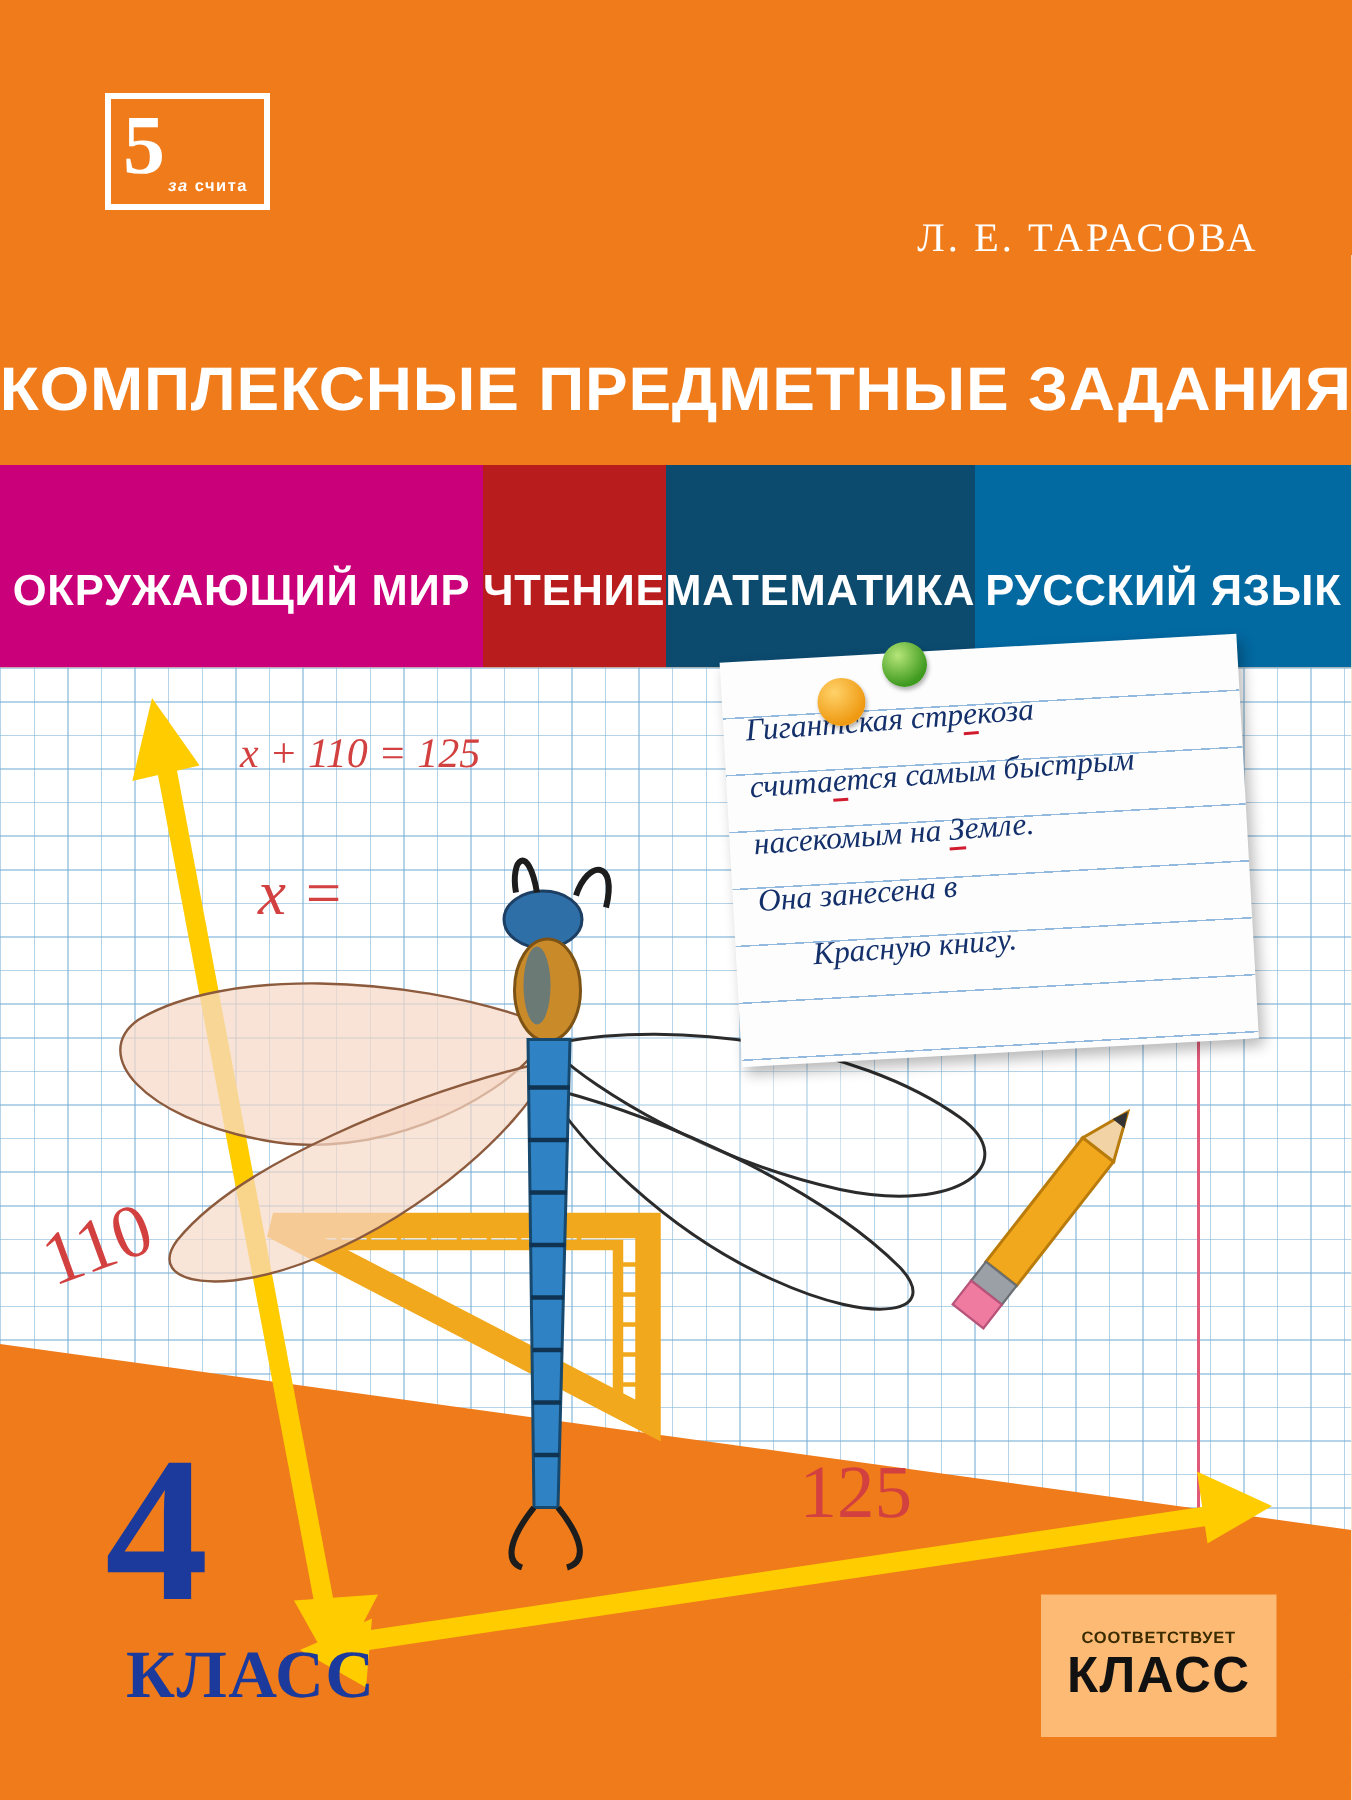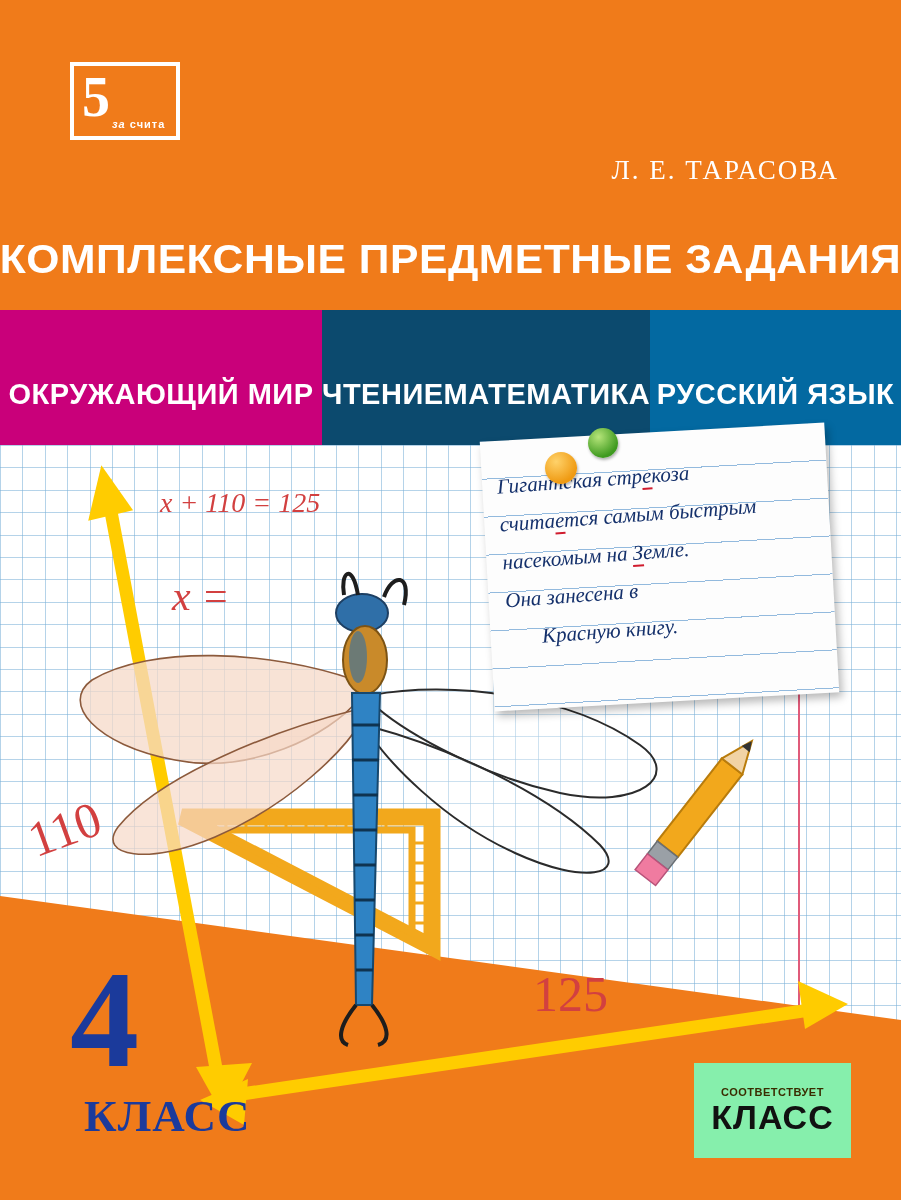--- a/index.html
+++ b/index.html
@@ -55,21 +55,21 @@
     font-weight: 700;
     letter-spacing: 1px;
     color: #ffffff;
     font-style: italic;
   }
   .logo-sub .word2 { font-style: normal; }
 
   .author {
     position: absolute;
     right: 62px;
-    top: 155px;
+    top: 143px;
     font-size: 27px;
     letter-spacing: 2px;
     color: #ffffff;
     font-family: "Liberation Serif", serif;
   }
 
   .main-title {
     position: absolute;
     left: 0;
     top: 236px;
@@ -98,21 +98,21 @@
     justify-content: center;
     color: #ffffff;
     font-weight: 700;
     font-size: 29px;
     letter-spacing: 0.5px;
     box-sizing: border-box;
     padding-top: 34px;
     font-family: "Liberation Sans Narrow", "Liberation Sans", sans-serif;
   }
   .s0 { background: #C9007A; flex: 0 0 322px; }
-  .s1 { background: #0c4a6e; flex: 0 0 105px; }
+  .s1 { background: #b91c1c; flex: 0 0 105px; }
   .s2 { background: #0c4a6e; flex: 0 0 183px; }
   .s3 { background: #0369a1; flex: 1 1 auto; }
 
   
   .paper {
     position: absolute;
     left: 0;
     top: 445px;
     width: 901px;
     height: 755px;
@@ -164,21 +164,21 @@
     margin-left: 32px;
   }
 
   
   .fgos {
     position: absolute;
     left: 694px;
     top: 1063px;
     width: 157px;
     height: 95px;
-    background: #86efac;
+    background: #fdba74;
     display: flex;
     flex-direction: column;
     align-items: center;
     justify-content: center;
   }
   .fgos-small {
     font-size: 11px;
     font-weight: 700;
     color: #3a2c00;
     letter-spacing: 0.5px;

